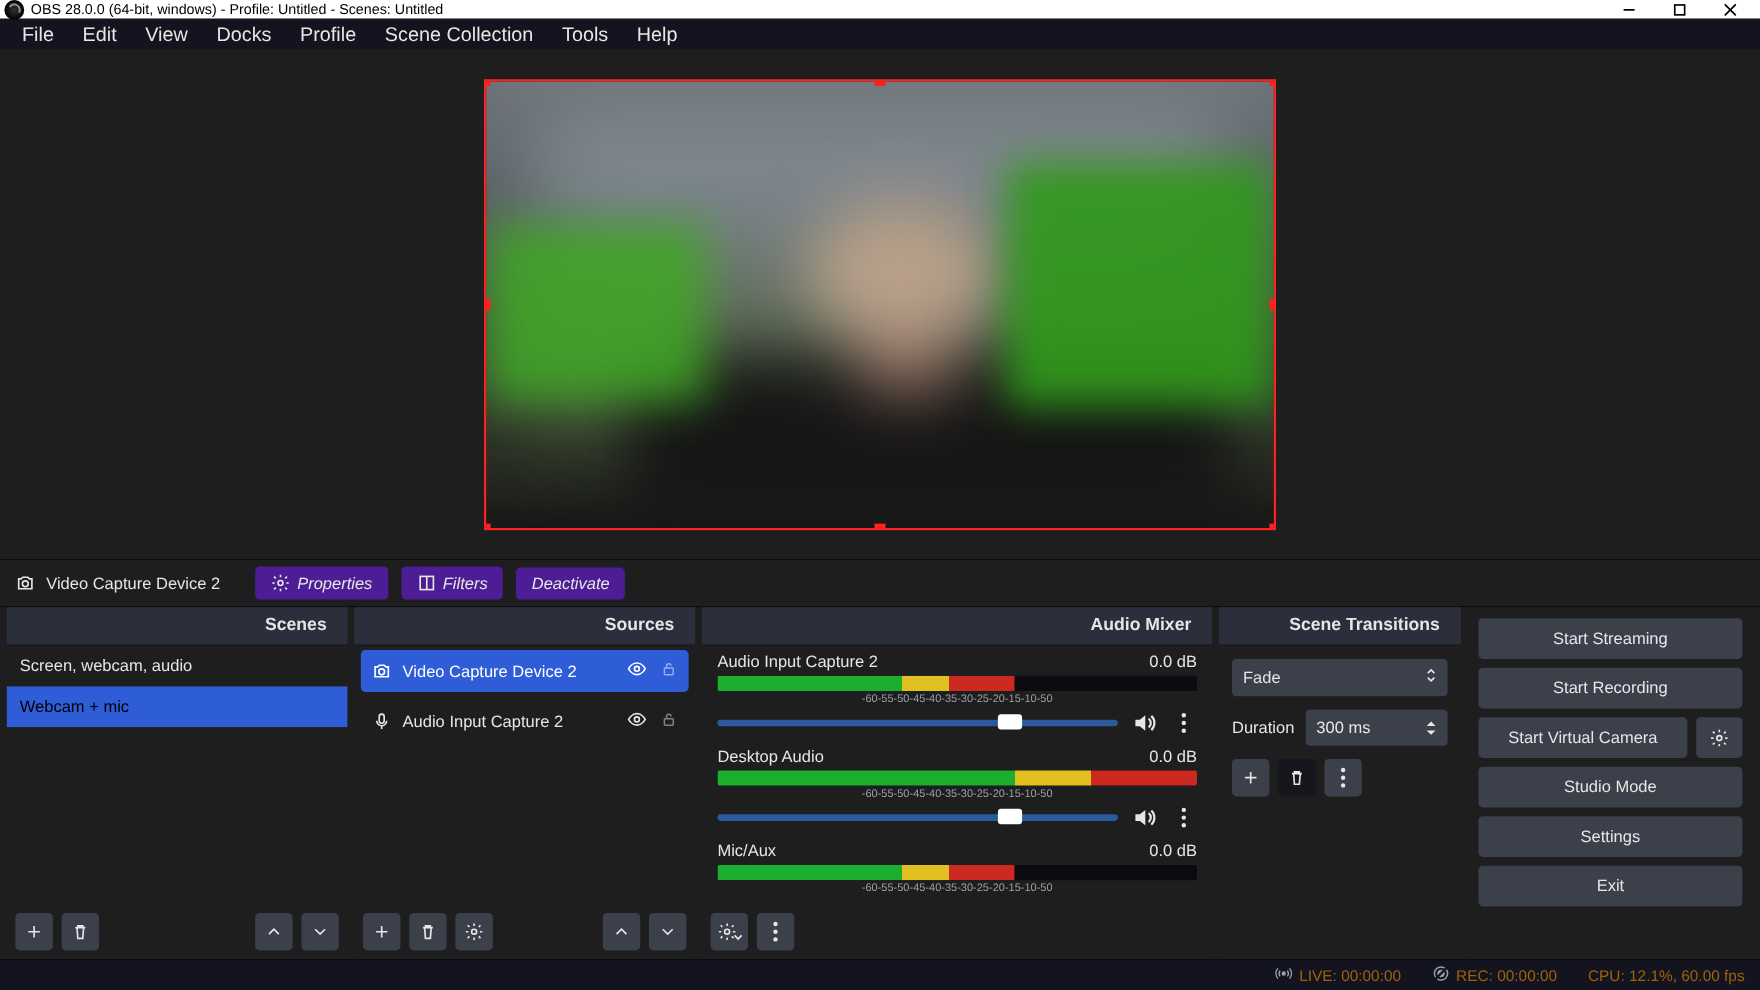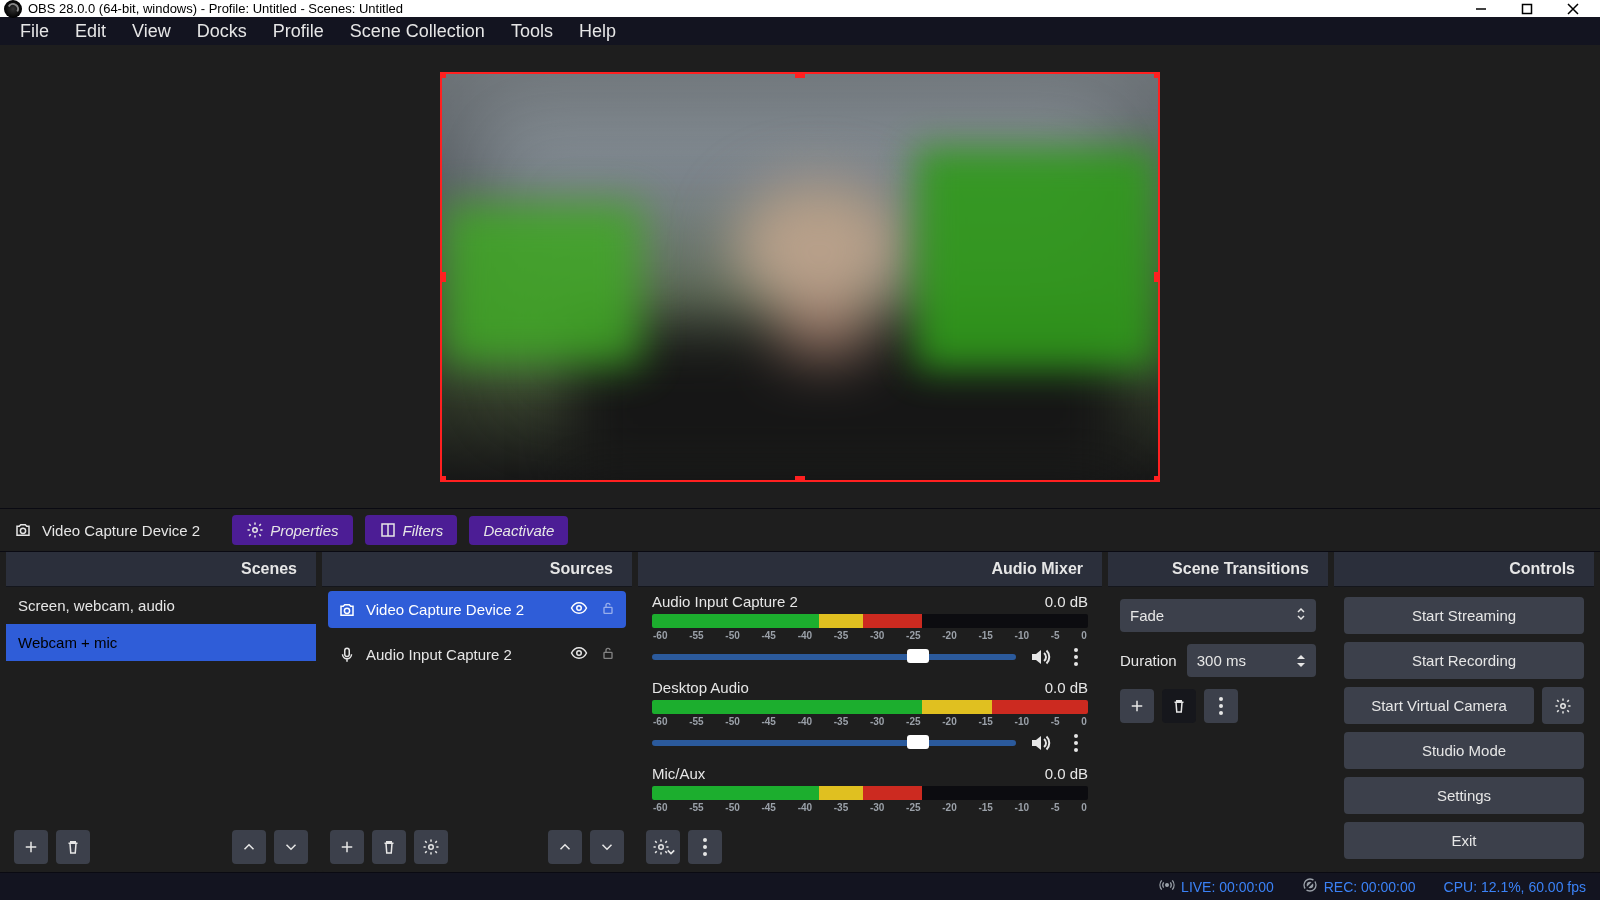--- a/index.html
+++ b/index.html
@@ -53,21 +53,21 @@
 .source-item .right-icons{margin-left:auto;display:flex;gap:12px;align-items:center;}
 .eye-icon{width:18px;height:18px;}
 .lock-icon{width:16px;height:16px;opacity:.5;}
 
 .mixer { flex:1; min-width:0; }
 .mixer-body { padding:6px 14px 0 14px; overflow-y:auto;}
 .channel { margin-bottom:10px; }
 .channel-head { display:flex; justify-content:space-between; font-size:15px; margin-bottom:4px;}
 .meter { height:14px; background:#0c0c10; border-radius:2px; position:relative; overflow:hidden; margin-bottom:2px;}
 .meter .fill { position:absolute; left:0; top:0; bottom:0; background:linear-gradient(90deg,#1cae2e 0 62%,#e0c020 62% 78%,#cc2a20 78% 100%);}
-.ticks { display:flex; justify-content:space-between; font-size:10px; color:#9aa0a8; margin-bottom:4px; padding:0 1px;font-weight:bold;}
+.ticks { display:flex; justify-content:center; font-size:10px; color:#9aa0a8; margin-bottom:4px; padding:0 1px;}
 .slider-row { display:flex; align-items:center; gap:12px;}
 .slider { flex:1; height:6px; background:#2b5a9c; border-radius:3px; position:relative;}
 .slider .thumb{position:absolute; top:-5px; width:22px; height:14px; background:#fff; border-radius:3px;}
 .vol-icon,.kebab { width:24px; height:24px; display:flex; align-items:center; justify-content:center; cursor:pointer;}
 .kebab .dots{display:flex;flex-direction:column;gap:3px;}
 .kebab .dots span{width:4px;height:4px;background:#e6e6e6;border-radius:50%;}
 
 .transitions { width:220px; }
 .trans-body { padding:12px; font-size:15px; display:flex; flex-direction:column; gap:12px;}
 .select-box,.spin-box{ background:#3c404b; border-radius:4px; padding:8px 10px; display:flex; align-items:center; justify-content:space-between; cursor:pointer;}
@@ -77,21 +77,21 @@
 .trans-btns{display:flex;gap:8px;}
 
 .controls { width:260px; }
 .controls-body { padding:10px; display:flex; flex-direction:column; gap:8px;}
 .ctl-btn { background:#3c404b; padding:10px; text-align:center; border-radius:4px; font-size:15px; cursor:pointer;}
 .ctl-row { display:flex; gap:8px; }
 .ctl-row .ctl-btn{flex:1;}
 .gear-box{width:42px;background:#3c404b;border-radius:4px;display:flex;align-items:center;justify-content:center;}
 
 
-.statusbar { height:28px; background:#131420; display:flex; align-items:center; justify-content:flex-end; gap:28px; padding:0 14px; font-size:14px; color:#3b82f6; border-top:1px solid #0a0a12;}
+.statusbar { height:28px; background:#131420; display:flex; align-items:center; justify-content:flex-end; gap:28px; padding:0 14px; font-size:14px; color:#a16207; border-top:1px solid #0a0a12;}
 .statusbar .stat{display:flex;align-items:center;gap:6px;}
 .statusbar svg{width:16px;height:16px;}
 
 
 .ico{width:18px;height:18px;display:inline-flex;}
 </style>
 </head>
 <body>
 
 <div class="titlebar">
@@ -451,21 +451,20 @@
               <span style="width:4px;height:4px;background:#e6e6e6;border-radius:50%;"></span>
               <span style="width:4px;height:4px;background:#e6e6e6;border-radius:50%;"></span>
               <span style="width:4px;height:4px;background:#e6e6e6;border-radius:50%;"></span>
             </div>
           </div>
       </div>
     </div>
   </div>
 
   <div class="dock controls">
-    <div class="dock-title">Controls</div>
     <div class="dock-body controls-body">
       <div class="ctl-btn">Start Streaming</div>
       <div class="ctl-btn">Start Recording</div>
       <div class="ctl-row">
         <div class="ctl-btn">Start Virtual Camera</div>
         <div class="gear-box">
             <svg width="18" height="18" viewBox="0 0 24 24" fill="none" stroke="#e6e6e6" stroke-width="2">
               <circle cx="12" cy="12" r="3"></circle>
               <path d="M12 2v3M12 19v3M4.2 4.2l2.1 2.1M17.7 17.7l2.1 2.1M2 12h3M19 12h3M4.2 19.8l2.1-2.1M17.7 6.3l2.1-2.1"></path>
             </svg>

